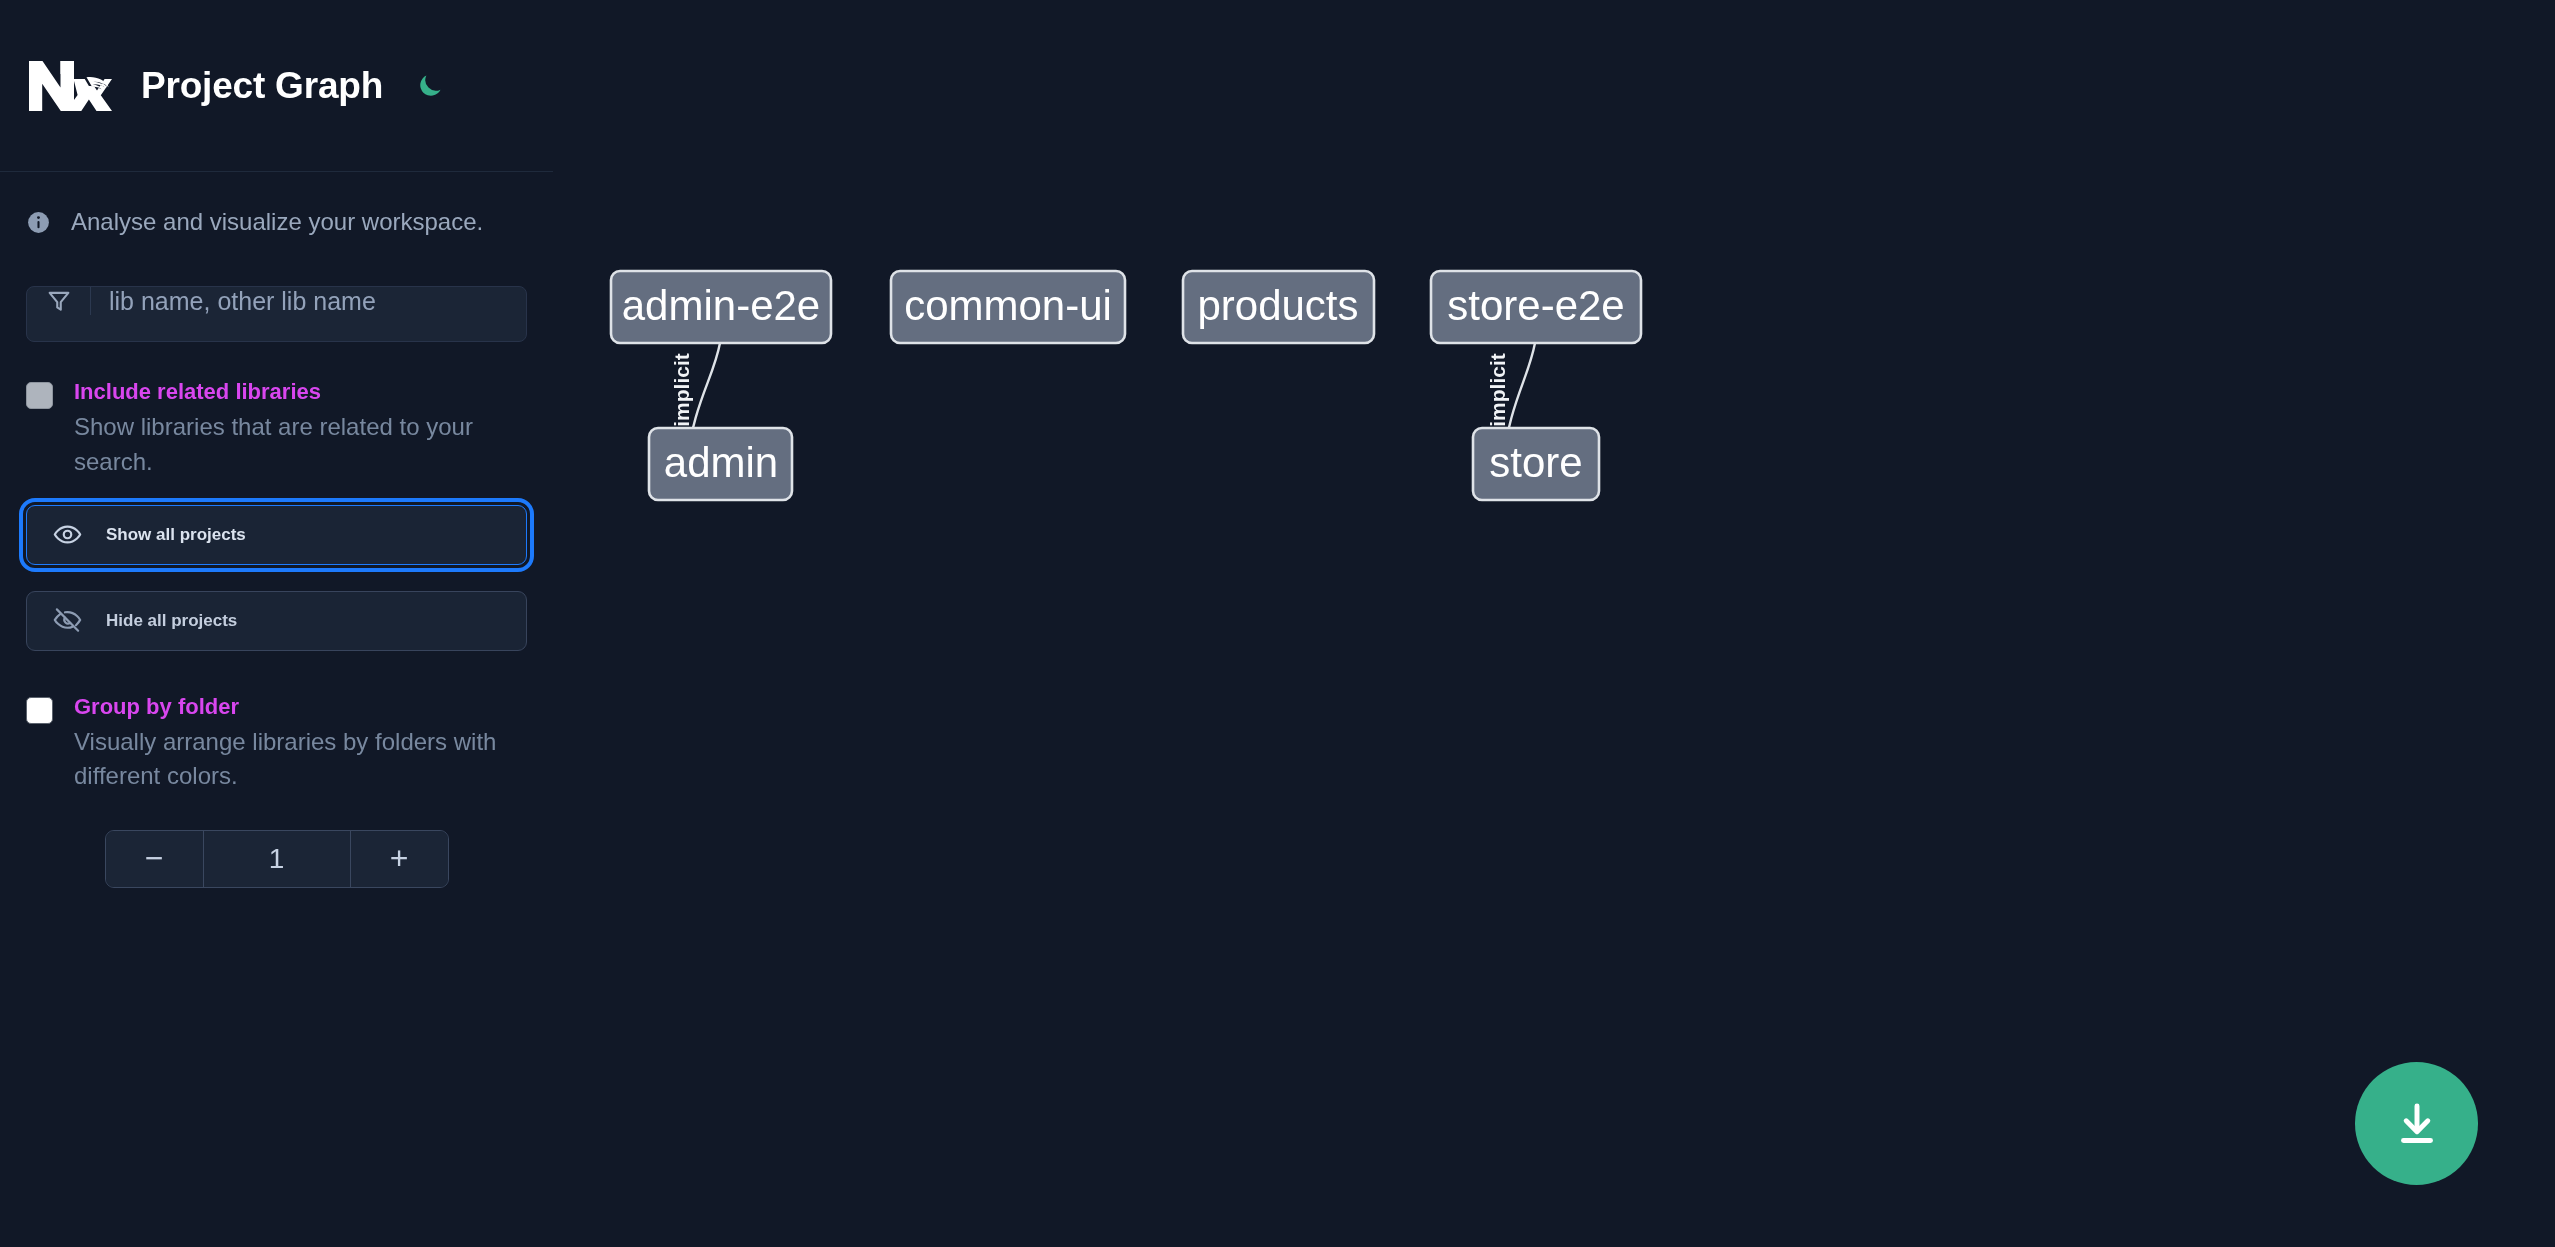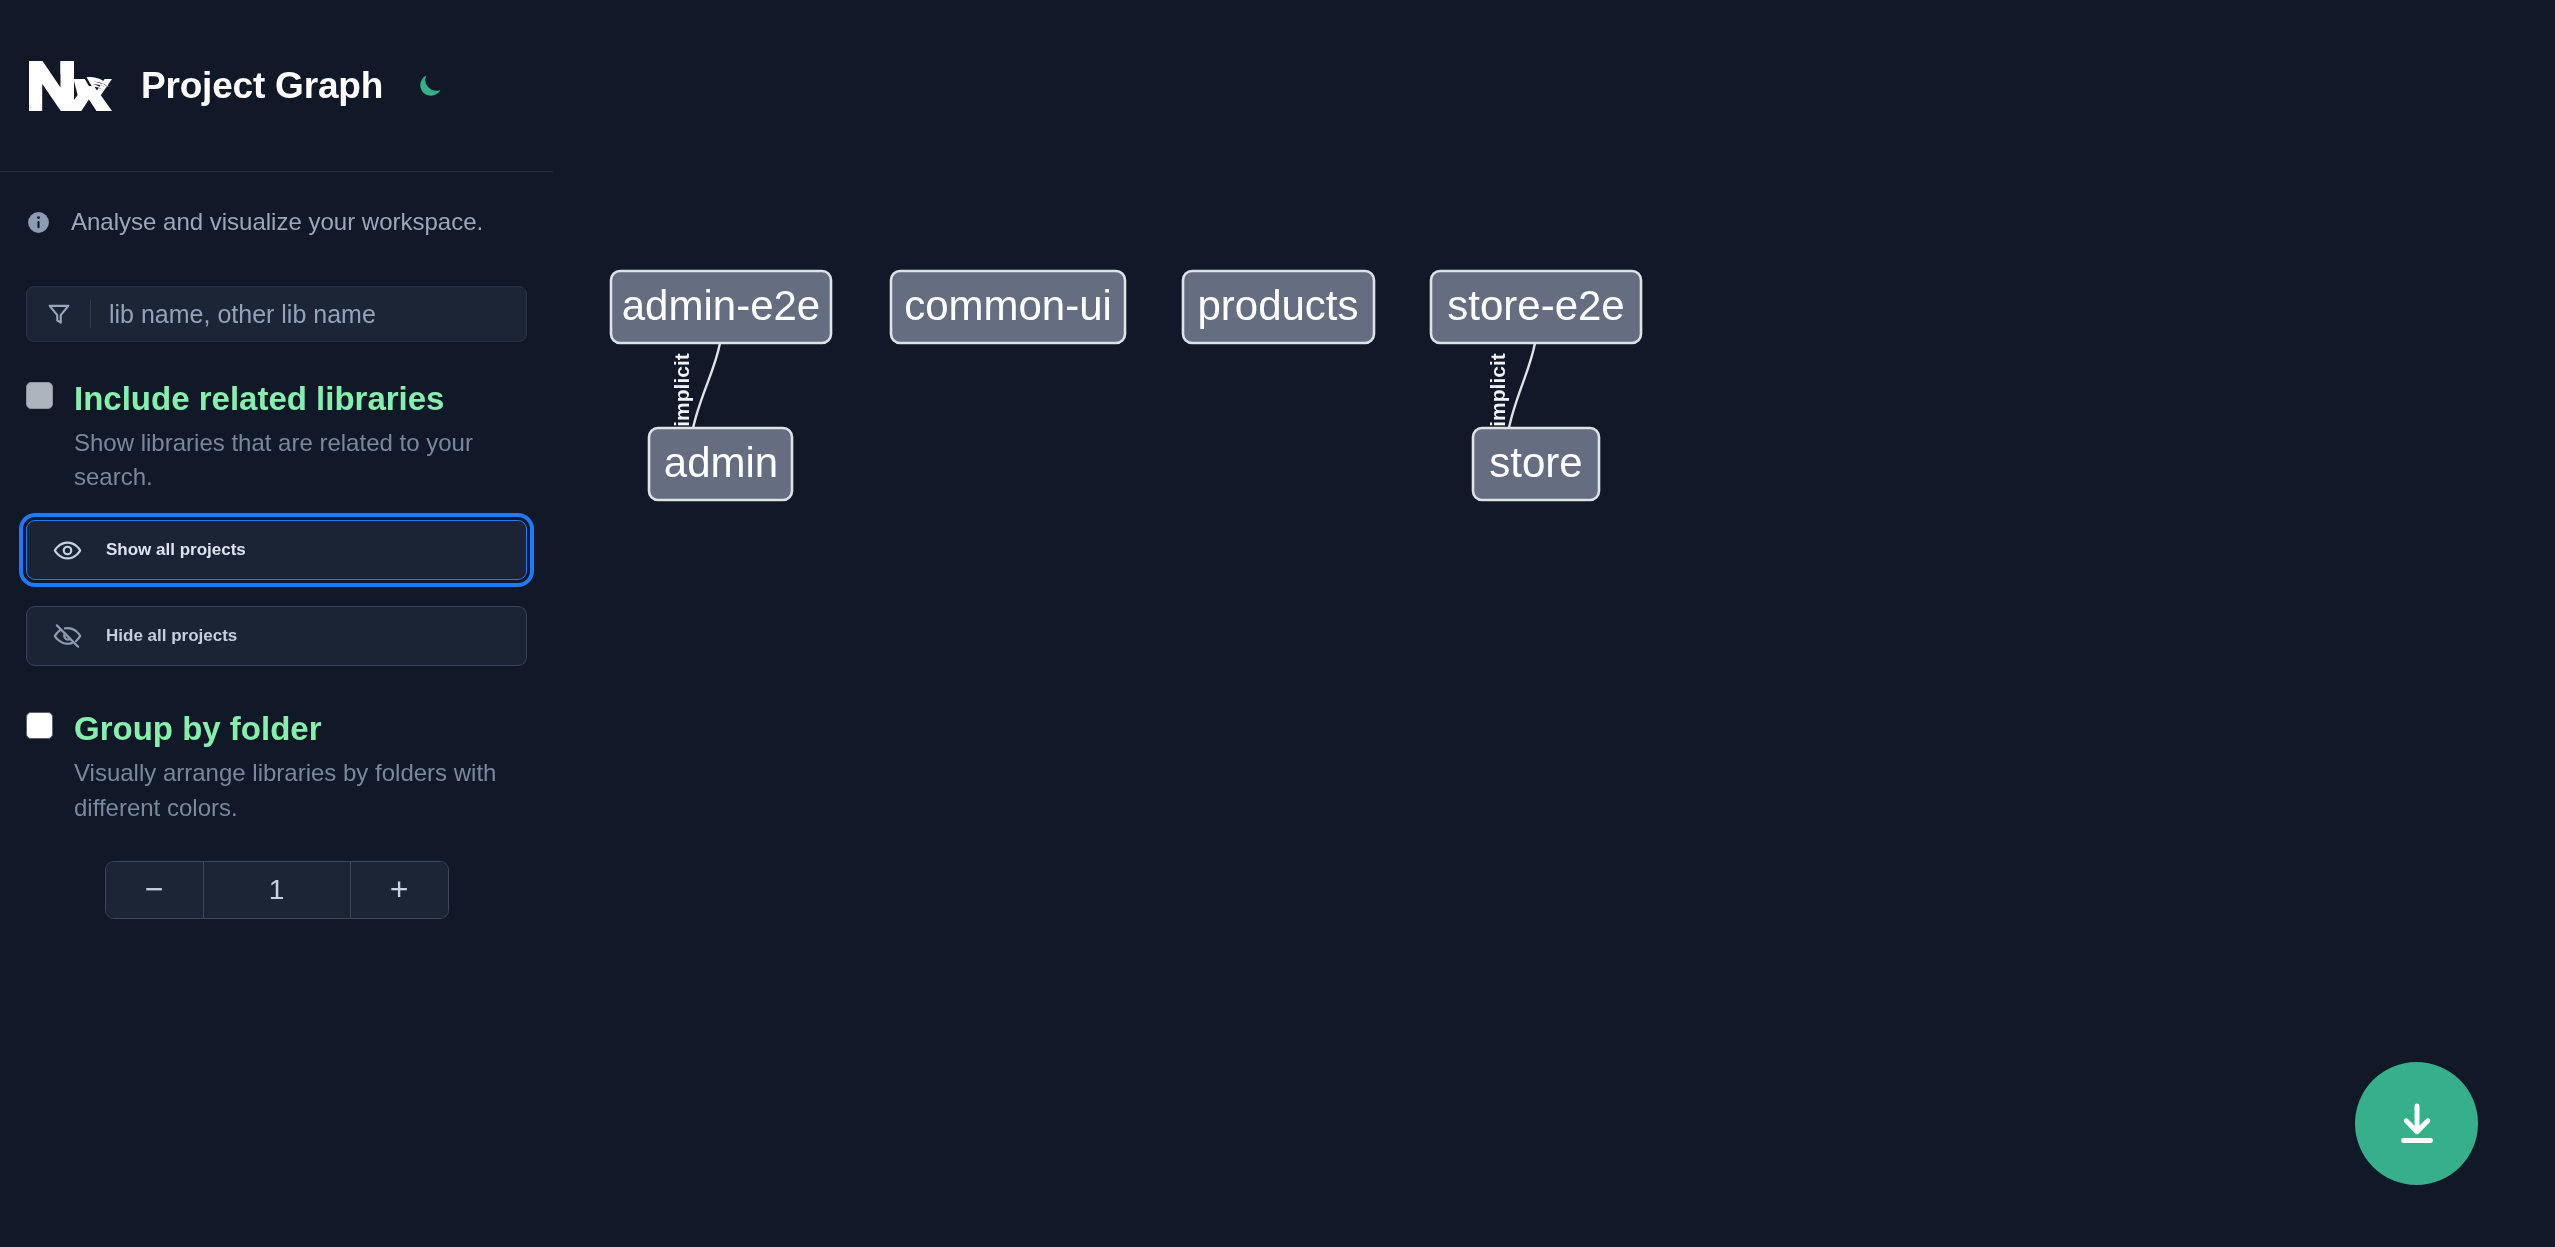--- a/index.html
+++ b/index.html
@@ -83,21 +83,21 @@
 
   .sb-body { padding: 0 26px; }
 
   
   .filter-box {
     height: 56px;
     border-radius: 8px;
     background: #1b2536;
     border: 1px solid #28334a;
     display: flex;
-    align-items: center;
+    align-items: flex-start;
     overflow: hidden;
     margin-top: 14px;
   }
   .filter-ico-wrap {
     width: 64px;
     display: flex;
     align-items: center;
     justify-content: center;
     border-right: 1px solid #2c3950;
     flex: 0 0 64px;
@@ -134,23 +134,23 @@
     content: "";
     position: absolute;
     left: 8px; top: 3px;
     width: 8px; height: 15px;
     border: solid #27303c;
     border-width: 0 4px 4px 0;
     transform: rotate(42deg);
   }
   .cb-text { margin-left: 21px; max-width: 440px; }
   .cb-label {
-    font-size: 33px;
+    font-size: 22px;
     font-weight: 700;
-    color: #86efac;
+    color: #d946ef;
     line-height: 1.42;
   }
   .cb-desc {
     font-size: 24px;
     color: #78889f;
     line-height: 1.43;
     margin-top: 3px;
   }
 
   

